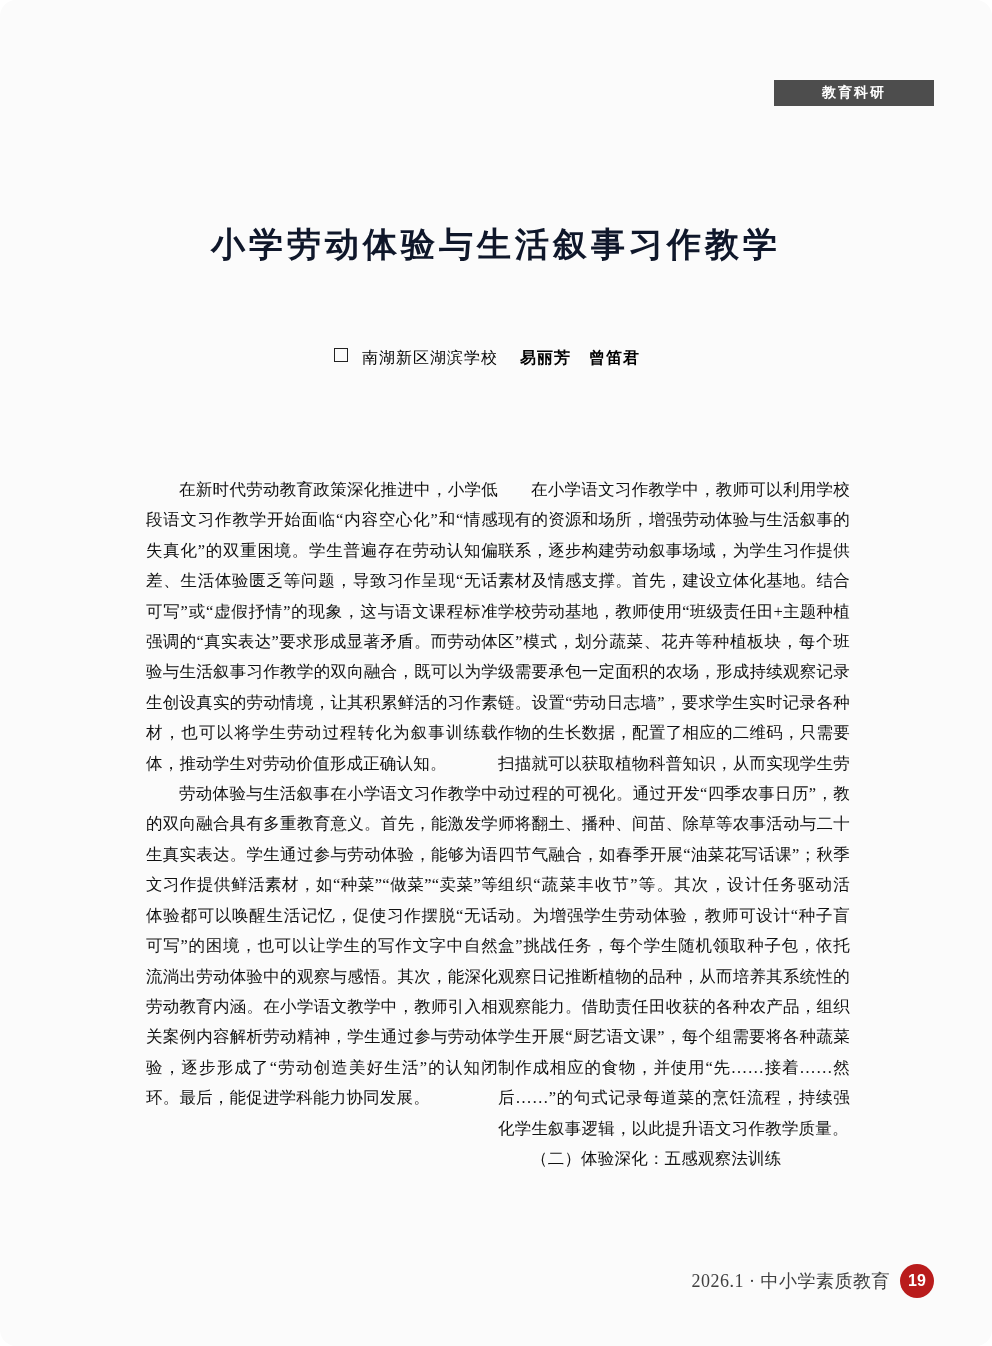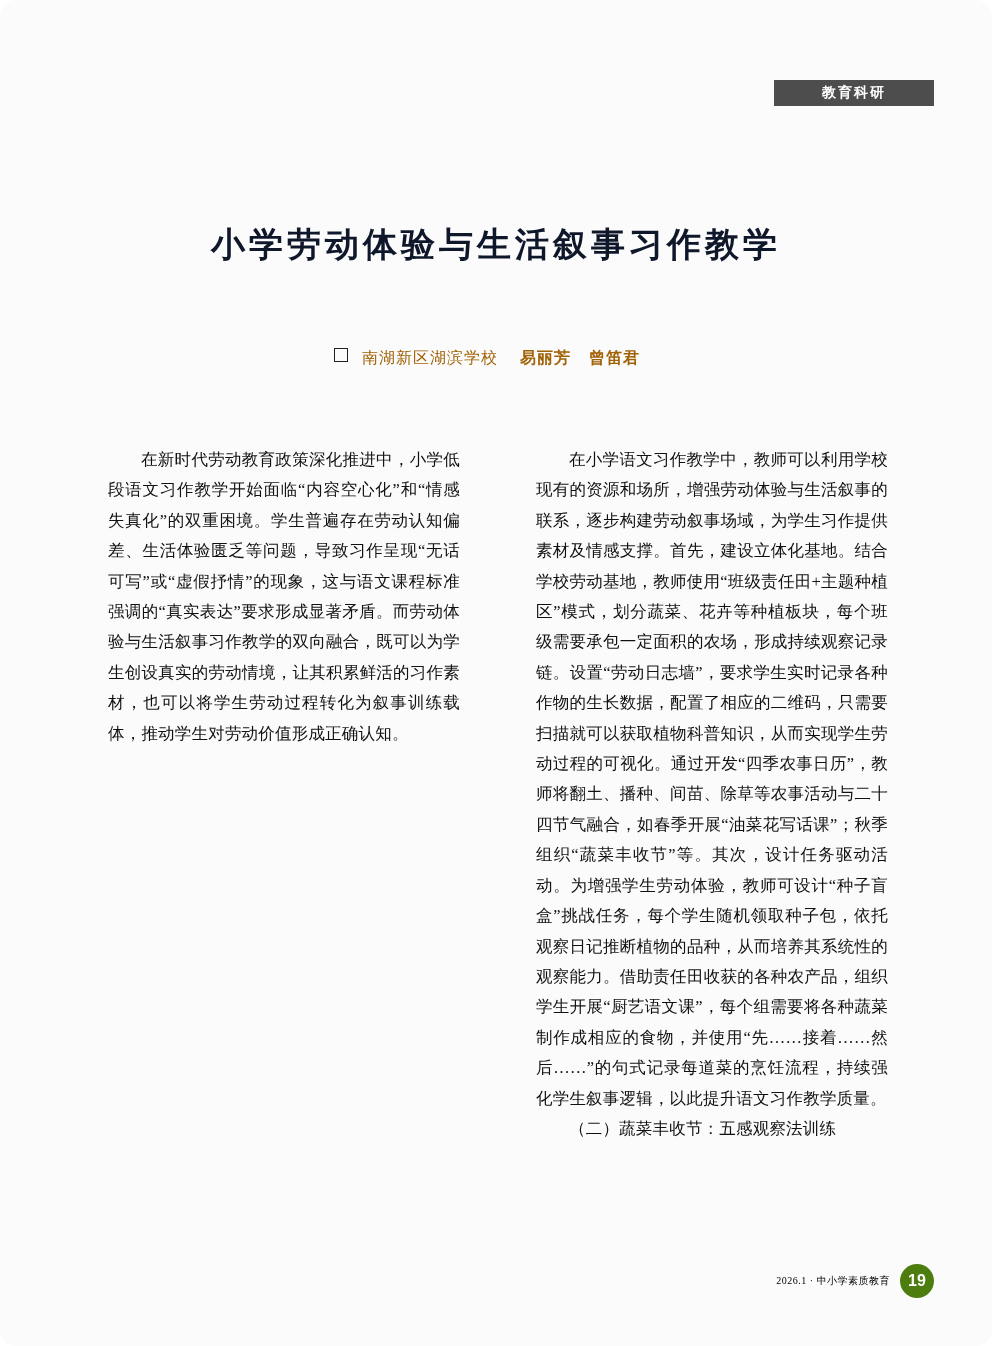--- a/index.html
+++ b/index.html
@@ -58,21 +58,21 @@
     color: #0f172a;
   }
 
   .byline {
     position: absolute;
     top: 348px;
     left: 0;
     right: 0;
     text-align: center;
     font-size: 16px;
-    color: #a16207;
+    color: #000000;
   }
   .byline .box {
     display: inline-block;
     width: 12px;
     height: 12px;
     border: 1px solid #222;
     margin-right: 14px;
     vertical-align: 1px;
   }
   .byline .affil {
@@ -83,26 +83,26 @@
   .byline .author {
     font-family: "DejaVu Sans", sans-serif;
     font-weight: bold;
     letter-spacing: 1px;
     margin-right: 18px;
   }
 
   
   .columns {
     position: absolute;
-    top: 445px;
+    top: 475px;
     left: 108px;
     width: 780px;
     height: 810px;
     display: flex;
-    justify-content: space-between;
+    justify-content: center;
   }
   .col {
     width: 352px;
   }
   p {
     margin: 0;
     font-size: 16.5px;
     line-height: 30.4px;
     text-align: justify;
     text-justify: inter-ideograph;
@@ -121,29 +121,29 @@
   
   .footer {
     position: absolute;
     bottom: 48px;
     right: 58px;
     display: flex;
     align-items: center;
     gap: 10px;
   }
   .footer-text {
-    font-size: 10px;
+    font-size: 18px;
     letter-spacing: 0.5px;
-    color: #000000;
+    color: #404040;
   }
   .page-badge {
     width: 34px;
     height: 34px;
     border-radius: 50%;
-    background: #4d7c0f;
+    background: #b91c1c;
     color: #fff;
     font-family: "Liberation Sans", sans-serif;
     font-size: 16px;
     font-weight: bold;
     display: flex;
     align-items: center;
     justify-content: center;
   }
 </style>
 </head>
@@ -157,24 +157,25 @@
     <div class="title-line">小学劳动体验与生活叙事习作教学</div>
   </div>
 
   <div class="byline">
     <span class="box"></span><span class="affil">南湖新区湖滨学校</span><span class="author">易丽芳</span><span class="author">曾笛君</span>
   </div>
 
   <div class="columns">
     <div class="col">
       <p class="indent">在新时代劳动教育政策深化推进中，小学低段语文习作教学开始面临“内容空心化”和“情感失真化”的双重困境。学生普遍存在劳动认知偏差、生活体验匮乏等问题，导致习作呈现“无话可写”或“虚假抒情”的现象，这与语文课程标准强调的“真实表达”要求形成显著矛盾。而劳动体验与生活叙事习作教学的双向融合，既可以为学生创设真实的劳动情境，让其积累鲜活的习作素材，也可以将学生劳动过程转化为叙事训练载体，推动学生对劳动价值形成正确认知。</p>
+      <p class="indent">劳动体验与生活叙事在小学语文习作教学中的双向融合具有多重教育意义。首先，能激发学生真实表达。学生通过参与劳动体验，能够为语文习作提供鲜活素材，如“种菜”“做菜”“卖菜”等体验都可以唤醒生活记忆，促使习作摆脱“无话可写”的困境，也可以让学生的写作文字中自然流淌出劳动体验中的观察与感悟。其次，能深化劳动教育内涵。在小学语文教学中，教师引入相关案例内容解析劳动精神，学生通过参与劳动体验，逐步形成了“劳动创造美好生活”的认知闭环。最后，能促进学科能力协同发展。</p>
     </div>
     <div class="col">
       <p class="indent">在小学语文习作教学中，教师可以利用学校现有的资源和场所，增强劳动体验与生活叙事的联系，逐步构建劳动叙事场域，为学生习作提供素材及情感支撑。首先，建设立体化基地。结合学校劳动基地，教师使用“班级责任田+主题种植区”模式，划分蔬菜、花卉等种植板块，每个班级需要承包一定面积的农场，形成持续观察记录链。设置“劳动日志墙”，要求学生实时记录各种作物的生长数据，配置了相应的二维码，只需要扫描就可以获取植物科普知识，从而实现学生劳动过程的可视化。通过开发“四季农事日历”，教师将翻土、播种、间苗、除草等农事活动与二十四节气融合，如春季开展“油菜花写话课”；秋季组织“蔬菜丰收节”等。其次，设计任务驱动活动。为增强学生劳动体验，教师可设计“种子盲盒”挑战任务，每个学生随机领取种子包，依托观察日记推断植物的品种，从而培养其系统性的观察能力。借助责任田收获的各种农产品，组织学生开展“厨艺语文课”，每个组需要将各种蔬菜制作成相应的食物，并使用“先……接着……然后……”的句式记录每道菜的烹饪流程，持续强化学生叙事逻辑，以此提升语文习作教学质量。</p>
-      <p class="subheading">（二）蔬菜丰收节：五感观察法训练</p>
+      <p class="subheading">（二）体验深化：五感观察法训练</p>
     </div>
   </div>
 
   <div class="footer">
     <span class="footer-text">2026.1 · 中小学素质教育</span>
     <span class="page-badge">19</span>
   </div>
 
 </div>
 

